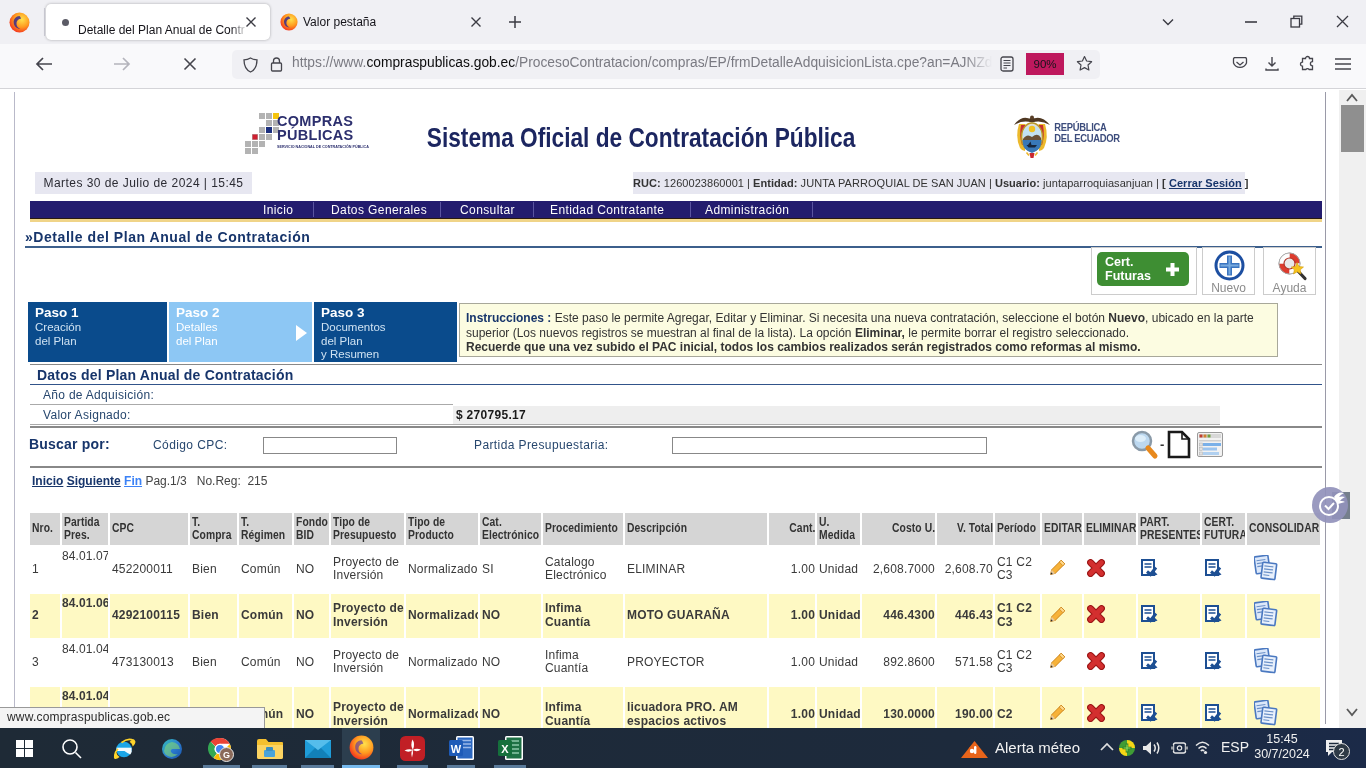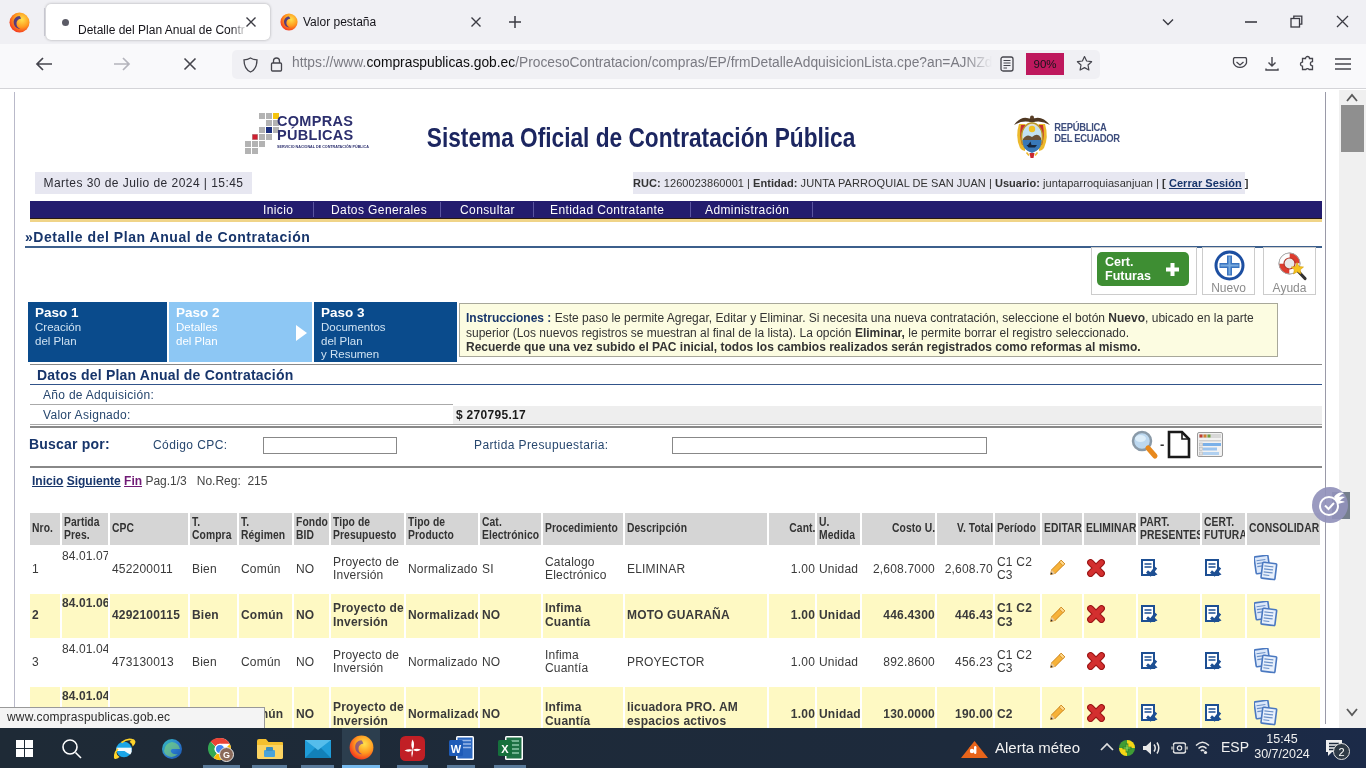--- a/index.html
+++ b/index.html
@@ -250,21 +250,21 @@
 
  <div class="abs" style="left:459px;top:213px;width:819px;height:54px;background:#fcfce1;border:1px solid #a8a89a;font-size:12px;color:#333;line-height:14.5px;padding:7px 0 16px 6px;">
   <span style="color:#17356b;font-weight:bold;">Instrucciones :</span> Este paso le permite Agregar, Editar y Eliminar. Si necesita una nueva contratación, seleccione el botón <b>Nuevo</b>, ubicado en la parte superior (Los nuevos registros se muestran al final de la lista). La opción <b>Eliminar,</b> le permite borrar el registro seleccionado.<br><b>Recuerde que una vez subido el PAC inicial, todos los cambios realizados serán registrados como reformas al mismo.</b>
  </div>
 
  <div class="abs" style="left:30px;top:274px;width:1292px;height:1px;background:#888;"></div>
  <div class="abs navy" style="left:37px;top:277px;font-size:14px;font-weight:bold;letter-spacing:0.2px;">Datos del Plan Anual de Contratación</div>
  <div class="abs" style="left:30px;top:294px;width:1292px;height:1px;background:#31538a;"></div>
  <div class="abs" style="left:30px;top:296px;width:423px;height:19px;background:#fff;border-bottom:1px solid #aaa;font-size:12px;color:#27476e;padding:2px 0 0 13px;letter-spacing:0.3px;">Año de Adquisición:</div>
  <div class="abs" style="left:30px;top:316px;width:423px;height:19px;background:#fff;border-bottom:1px solid #aaa;font-size:12px;color:#27476e;padding:2px 0 0 13px;letter-spacing:0.3px;">Valor Asignado:</div>
- <div class="abs" style="left:453px;top:316px;width:869px;height:19px;background:#eee;border-bottom:1px solid #aaa;font-size:12px;color:#1a1a1a;font-weight:bold;padding:2px 0 0 3px;letter-spacing:0.3px;">$ 270795.17</div>
+ <div class="abs" style="left:453px;top:316px;width:767px;height:19px;background:#eee;border-bottom:1px solid #aaa;font-size:12px;color:#1a1a1a;font-weight:bold;padding:2px 0 0 3px;letter-spacing:0.3px;">$ 270795.17</div>
  <div class="abs" style="left:30px;top:336px;width:1292px;height:2px;background:#888;"></div>
 
  <div class="abs navy" style="left:29px;top:346px;font-size:14px;font-weight:bold;letter-spacing:0.2px;">Buscar por:</div>
  <div class="abs" style="left:153px;top:348px;font-size:12px;color:#27476e;letter-spacing:0.4px;">Código CPC:</div>
  <input class="txt abs" style="left: 263px; top: 347px; width: 134px;">
  <div class="abs" style="left:474px;top:348px;font-size:12px;color:#27476e;letter-spacing:0.4px;">Partida Presupuestaria:</div>
  <input class="txt abs" style="left: 672px; top: 347px; width: 315px;">
  <svg class="abs" style="left:1130px;top:340px;" width="30" height="30" viewBox="0 0 30 30">
   <circle cx="12" cy="11" r="9" fill="#bcd8f0" stroke="#8a9aa8" stroke-width="2.5"></circle>
   <ellipse cx="10.5" cy="8.5" rx="5.5" ry="3.5" fill="#ddeefa"></ellipse>
@@ -284,21 +284,21 @@
   <rect x="2" y="8" width="22" height="1.5" fill="#cfcfcf"></rect>
   <rect x="6" y="11" width="18" height="3" fill="#7ab0e8"></rect>
   <rect x="6" y="15.5" width="14" height="3" fill="#9cc4ee"></rect>
   <rect x="6" y="20" width="16" height="3" fill="#b0d0f0"></rect>
   <rect x="2.5" y="11" width="3" height="3" fill="#e0e0e0" stroke="#aaa" stroke-width="0.5"></rect>
   <rect x="2.5" y="15.5" width="3" height="3" fill="#e0e0e0" stroke="#aaa" stroke-width="0.5"></rect>
   <rect x="2.5" y="20" width="3" height="3" fill="#e0e0e0" stroke="#aaa" stroke-width="0.5"></rect>
  </svg>
  <div class="abs" style="left:30px;top:376px;width:1292px;height:2px;background:#888;"></div>
 
- <div class="abs" style="left:32px;top:384px;font-size:12px;color:#444;"><span style="color:#17356b;font-weight:bold;text-decoration:underline;">Inicio</span>&nbsp;<span style="color:#17356b;font-weight:bold;text-decoration:underline;">Siguiente</span>&nbsp;<span style="color:#701a75;font-weight:bold;text-decoration:underline;">Fin</span> Pag.1/3&nbsp;&nbsp;&nbsp;No.Reg:&nbsp;&nbsp;215</div>
+ <div class="abs" style="left:32px;top:384px;font-size:12px;color:#444;"><span style="color:#17356b;font-weight:bold;text-decoration:underline;">Inicio</span>&nbsp;<span style="color:#17356b;font-weight:bold;text-decoration:underline;">Siguiente</span>&nbsp;<span style="color:#3b82f6;font-weight:bold;text-decoration:underline;">Fin</span> Pag.1/3&nbsp;&nbsp;&nbsp;No.Reg:&nbsp;&nbsp;215</div>
 
  <svg width="0" height="0" style="position:absolute;">
   <defs>
    <g id="pencil">
           <path d="M12.2 1.2 L15.8 4.8 L6.2 14.4 L1.6 15.4 L2.6 10.8 Z" fill="#f7b239" stroke="#c87d10" stroke-width="0.9"></path>
           <path d="M12.2 1.2 L15.8 4.8 L13.9 6.7 L10.3 3.1 Z" fill="#ffd98c" stroke="#c87d10" stroke-width="0.7"></path>
           <path d="M2.6 10.8 L1.6 15.4 L6.2 14.4 Z" fill="#e8c89a"></path>
           <path d="M1.6 15.4 L2.1 13.2 L3.8 14.9 Z" fill="#2a2a2a"></path>
         </g>
    <g id="redx">
@@ -444,21 +444,21 @@
             <td>Común</td>
             <td>NO</td>
             <td>Proyecto de Inversión</td>
             <td>Normalizado</td>
             <td>NO</td>
             <td>Infima<br>Cuantía</td>
             <td>PROYECTOR</td>
             <td class="r">1.00</td>
             <td>Unidad</td>
             <td class="r">892.8600</td>
-            <td class="r">456.23</td>
+            <td class="r">571.58</td>
             <td>C1 C2 C3</td>
     <td><svg width="17" height="17" viewBox="0 0 17 17" style="margin-left:5px">
                 <use href="#pencil"></use>
               </svg></td>
     <td><svg width="18" height="18" viewBox="0 0 18 18" style="margin-left:1px">
                 <use href="#redx"></use>
               </svg></td>
     <td><svg width="17" height="18" viewBox="0 0 17 18" style="margin-left:1px">
                 <use href="#docchk"></use>
               </svg></td>

